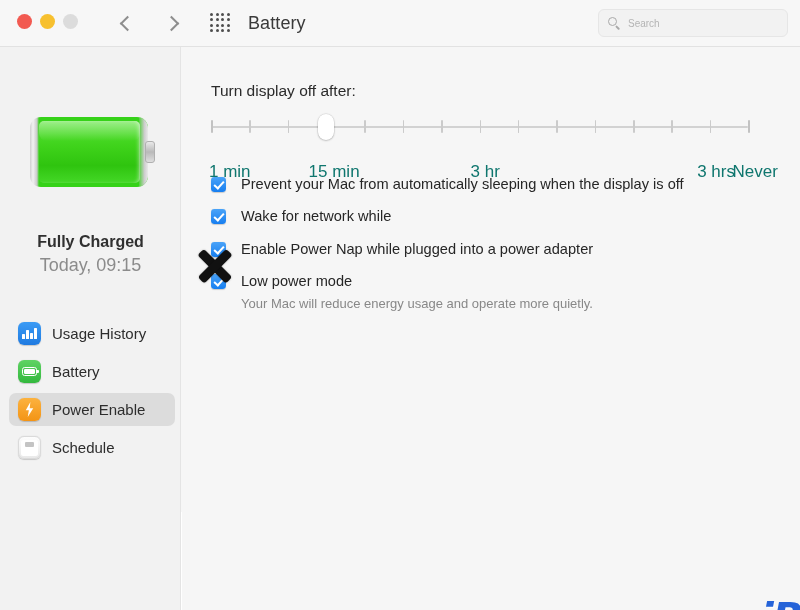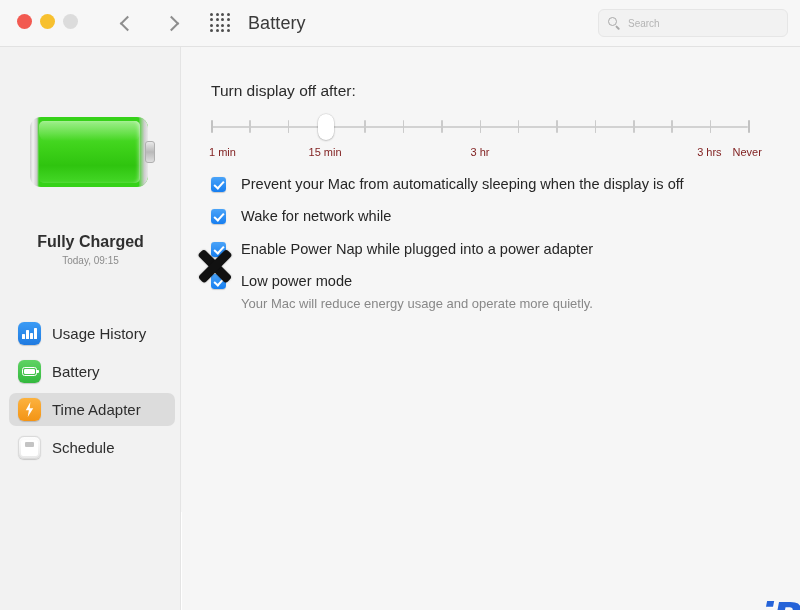--- a/index.html
+++ b/index.html
@@ -123,21 +123,21 @@
     background: linear-gradient(to bottom, #e9e9e9, #b9b9b9 50%, #dedede);
     border: 1px solid #b0b0b0;
   }
 
   .charge-title {
     position: absolute; left: 0; top: 186px; width: 181px;
     text-align: center; font-size: 16px; font-weight: 700; color: #303030;
   }
   .charge-sub {
     position: absolute; left: 0; top: 208px; width: 181px;
-    text-align: center; font-size: 10px; color: #8b8b8b;
+    text-align: center; font-size: 18px; color: #8b8b8b;
   }
 
   .nav-list { position: absolute; left: 9px; top: 270px; width: 166px; }
   .nav-item {
     display: flex; align-items: center;
     height: 33px; padding-left: 9px; margin-bottom: 5px;
     border-radius: 7px;
   }
   .nav-item.selected { background: #dcdcdc; }
   .nav-ico {
@@ -204,21 +204,21 @@
     background: #cbcbcb; border-radius: 1px;
   }
   .tick.end { background: #c2c2c2; }
   .slider-knob {
     position: absolute; top: 0px; width: 16px; height: 26px;
     margin-left: -8px;
     background: #ffffff; border-radius: 8px;
     box-shadow: 0 0.5px 2px rgba(0,0,0,.3), 0 0 0 .5px rgba(0,0,0,.07);
   }
   .slider-labels { position: absolute; left: 29px; top: 99px; width: 548px; height: 18px; }
-  .slabel { position: absolute; top: 0; font-size: 11px; color: #7f1d1d; white-space: nowrap; }
+  .slabel { position: absolute; top: 16px; font-size: 17px; color: #0f766e; white-space: nowrap; }
 
   .checks { position: absolute; left: 29px; top: 128px; width: 570px; }
   .crow { display: flex; align-items: flex-start; position: relative; }
   .cbox {
     width: 15px; height: 15px; border-radius: 3.4px;
     background: linear-gradient(to bottom,#4aa3f8,#167ef0);
     flex: 0 0 auto; margin-top: 2px;
     position: relative; box-shadow: 0 0.5px 1px rgba(0,0,0,.18);
   }
   .cbox::after {
@@ -343,21 +343,21 @@
               <i></i>
             </span>
         </span>
         <span class="nav-label">Battery</span>
       </div>
 
       <div class="nav-item selected">
         <span class="nav-ico ico-power">
           <span class="bolt"></span>
         </span>
-        <span class="nav-label">Time Adapter</span>
+        <span class="nav-label">Power Enable</span>
       </div>
 
       <div class="nav-item">
         <span class="nav-ico ico-sched">
           <span class="cal"><span class="top"></span><span class="bot"><i></i></span></span>
         </span>
         <span class="nav-label">Schedule</span>
       </div>
 
     </div>

